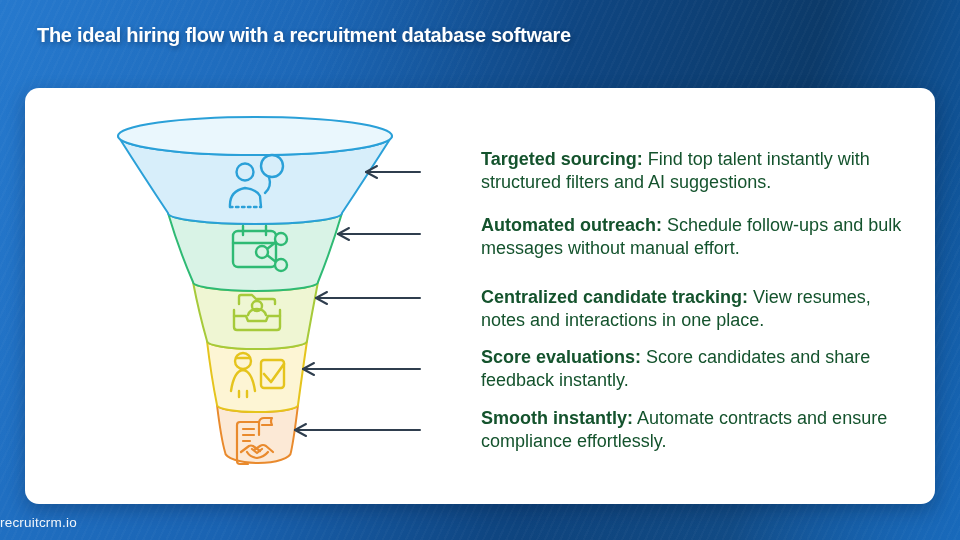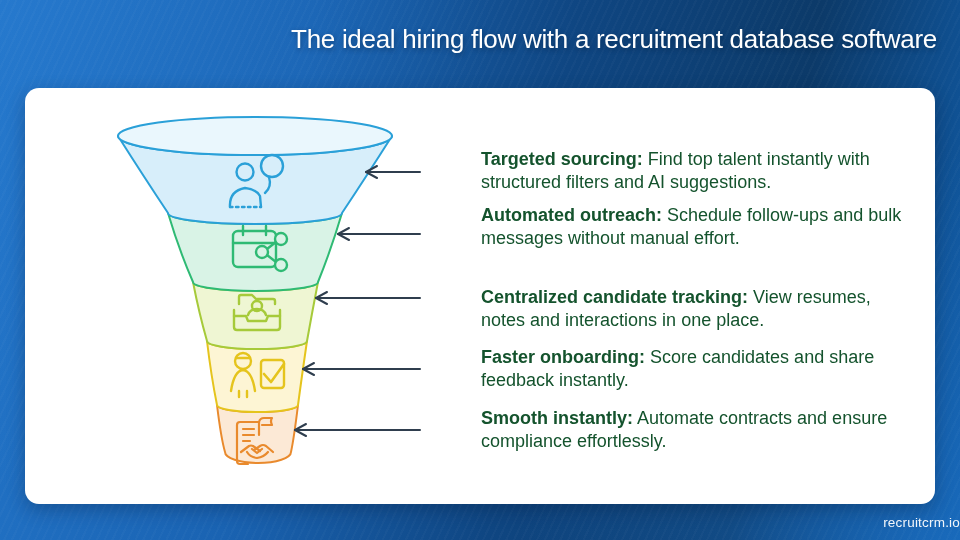--- a/index.html
+++ b/index.html
@@ -10,41 +10,40 @@
       radial-gradient(circle at 97% 104%, rgba(32,118,205,.55), rgba(32,118,205,0) 38%),
       radial-gradient(circle at 0% 0%, rgba(45,130,215,.35), rgba(45,130,215,0) 45%),
       linear-gradient(100deg,#2274c8 0%,#1a63b2 30%,#0f4682 55%,#0c3a69 78%,#115da9 100%);
   }
   .bg-texture{
     position:absolute;inset:0;pointer-events:none;
     background:repeating-linear-gradient(115deg, rgba(255,255,255,.022) 0 2px, rgba(0,0,0,0) 2px 7px);
   }
   .title{
     position:absolute;left:37px;top:24px;width:900px;
-    color:#ffffff;font-size:26px;font-weight:400;letter-spacing:-.3px;
+    color:#ffffff;font-size:20px;font-weight:700;letter-spacing:-.3px;
     text-shadow:1px 2px 5px rgba(4,28,58,.45);
     white-space:nowrap;
-    text-align:right;
   }
   .card{
     position:absolute;left:25px;top:88px;width:910px;height:416px;
     background:#ffffff;border-radius:14px;
     box-shadow:0 6px 18px rgba(2,20,45,.28);
   }
   .diagram{position:absolute;left:0;top:0;width:960px;height:540px;}
   .annotations{position:absolute;left:458px;top:0;width:424px;}
   .annotation{
     position:absolute;left:0;width:424px;
     color:#14532d;font-size:18px;line-height:23px;margin-left:23px;
   }
   .annotation b{font-weight:700;}
-  .a1{top:148px}.a2{top:204px}.a3{top:286px}.a4{top:346px}.a5{top:407px}
+  .a1{top:148px}.a2{top:214px}.a3{top:286px}.a4{top:346px}.a5{top:407px}
   .footer{
     position:absolute;left:0;top:504px;width:960px;height:36px;
-    display:flex;align-items:center;justify-content:flex-end;
+    display:flex;align-items:center;justify-content:flex-start;
   }
   .footer-brand{color:#f2f6fb;font-size:13.5px;letter-spacing:.2px;}
 </style>
 </head>
 <body>
 
 <div class="bg-texture"></div>
 
 <div class="title">The ideal hiring flow with a recruitment database software</div>
 
@@ -149,21 +148,21 @@
   </div>
   <div class="annotation a2">
     <b>Automated outreach:</b>
     <span>Schedule follow-ups and bulk messages without manual effort.</span>
   </div>
   <div class="annotation a3">
     <b>Centralized candidate tracking:</b>
     <span>View resumes, notes and interactions in one place.</span>
   </div>
   <div class="annotation a4">
-    <b>Faster onboarding:</b>
+    <b>Score evaluations:</b>
     <span>Score candidates and share feedback instantly.</span>
   </div>
   <div class="annotation a5">
     <b>Smooth instantly:</b>
     <span>Automate contracts and ensure compliance effortlessly.</span>
   </div>
 </div>
 
 <div class="footer">
   <span class="footer-brand">recruitcrm.io</span>

